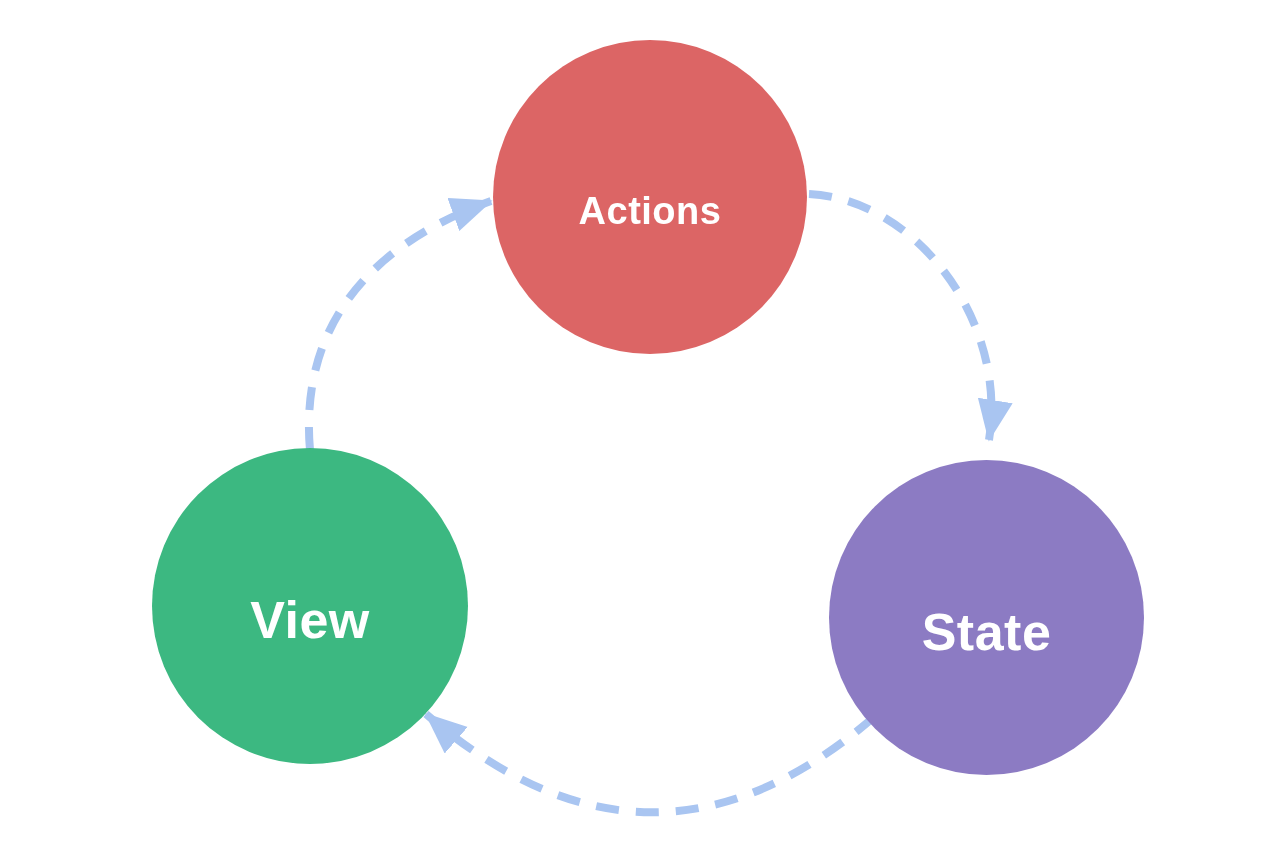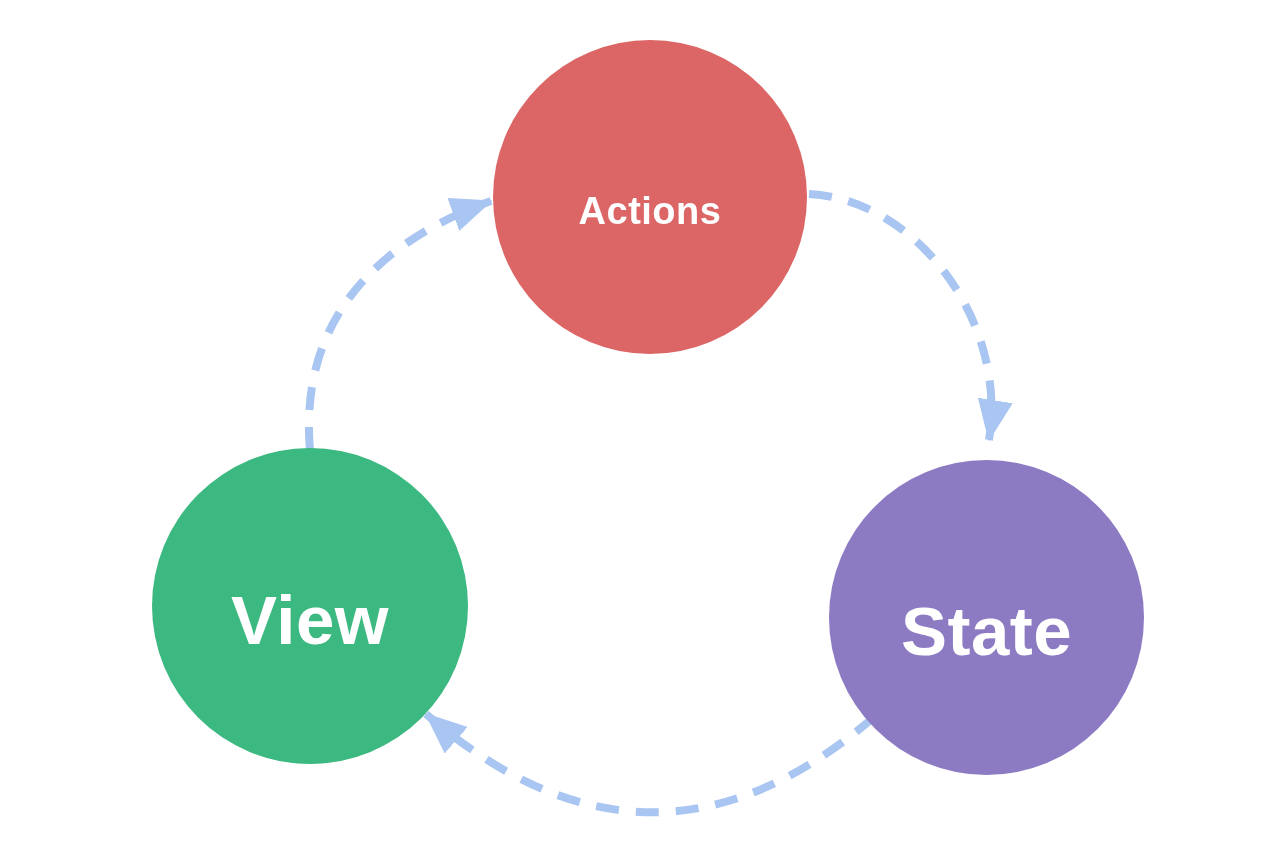--- a/index.html
+++ b/index.html
@@ -51,21 +51,21 @@
     height: 316px;
   }
   .node-state {
     left: 829px;
     top: 460px;
     width: 315px;
     height: 315px;
   }
   .node-view .node-label,
   .node-state .node-label {
-    font-size: 69px;
+    font-size: 52px;
   }
   .arrow-path {
     fill: none;
     stroke-width: 8;
     stroke-dasharray: 23 17;
     stroke-linecap: butt;
   }
 </style>
 </head>
 <body style="background: rgb(255, 255, 255);">

